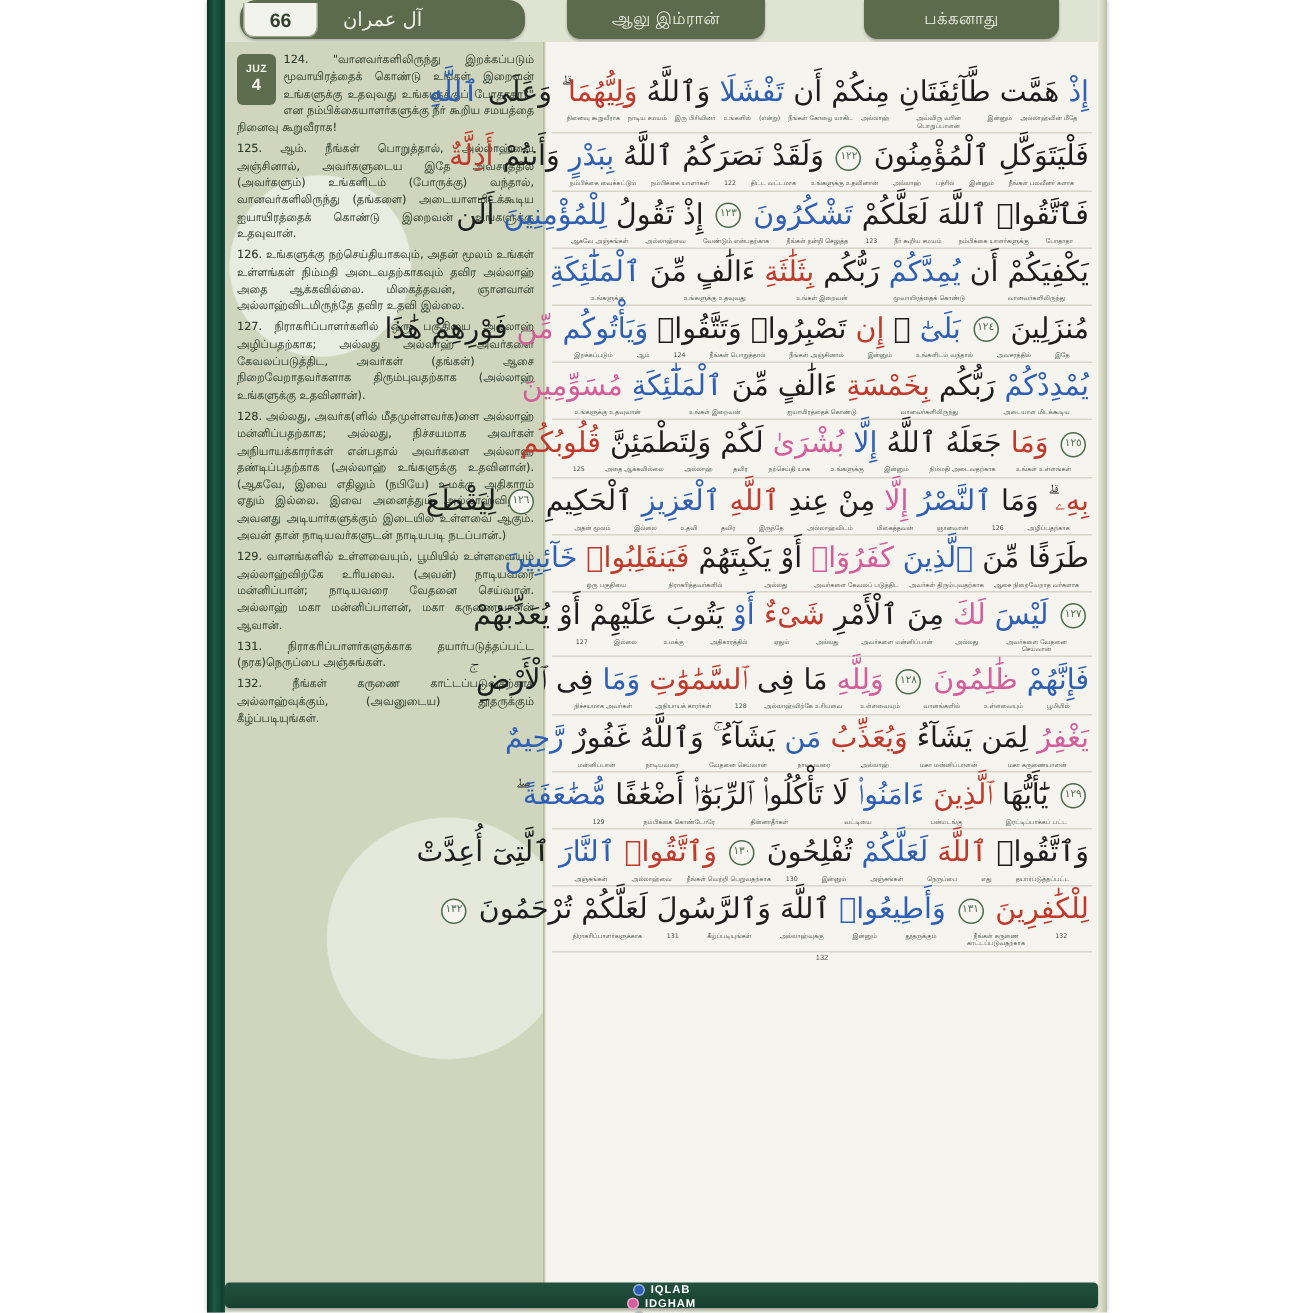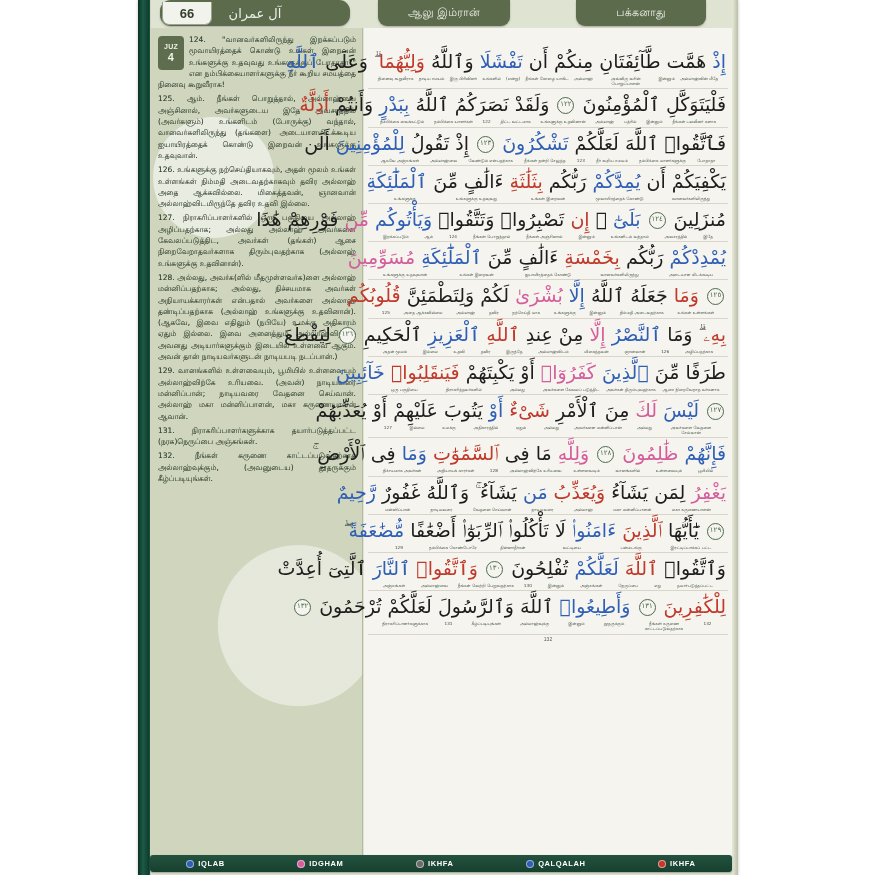--- a/index.html
+++ b/index.html
@@ -92,20 +92,21 @@
     flex:1 1 auto;font-family:"DejaVu Sans",sans-serif;font-size:4.2px;line-height:5.2px;
     text-align:center;color:#3a4a3a;word-break:break-word;max-width:58px;
   }
 
   
   .legend{
     position:absolute;left:12px;bottom:3px;width:582px;height:17px;
     background:linear-gradient(180deg,#23523f,#17402f);
     border-radius:3px;display:flex;align-items:center;justify-content:space-around;
     box-shadow:0 1px 2px rgba(0,0,0,.3);
+    flex-direction:column;
   }
   .lg{display:flex;align-items:center;gap:4px;color:#ffffff;font-size:7.5px;font-weight:bold;letter-spacing:.6px;}
   .dot{width:8px;height:8px;border-radius:50%;display:inline-block;box-shadow:0 0 0 1px rgba(255,255,255,.5) inset;}
 
   
   .outerL{position:absolute;left:0;top:0;width:138px;height:875px;background:#ffffff;}
   .outerR{position:absolute;right:0;top:0;width:137px;height:875px;background:#ffffff;}
 </style>
 </head>
 <body>

